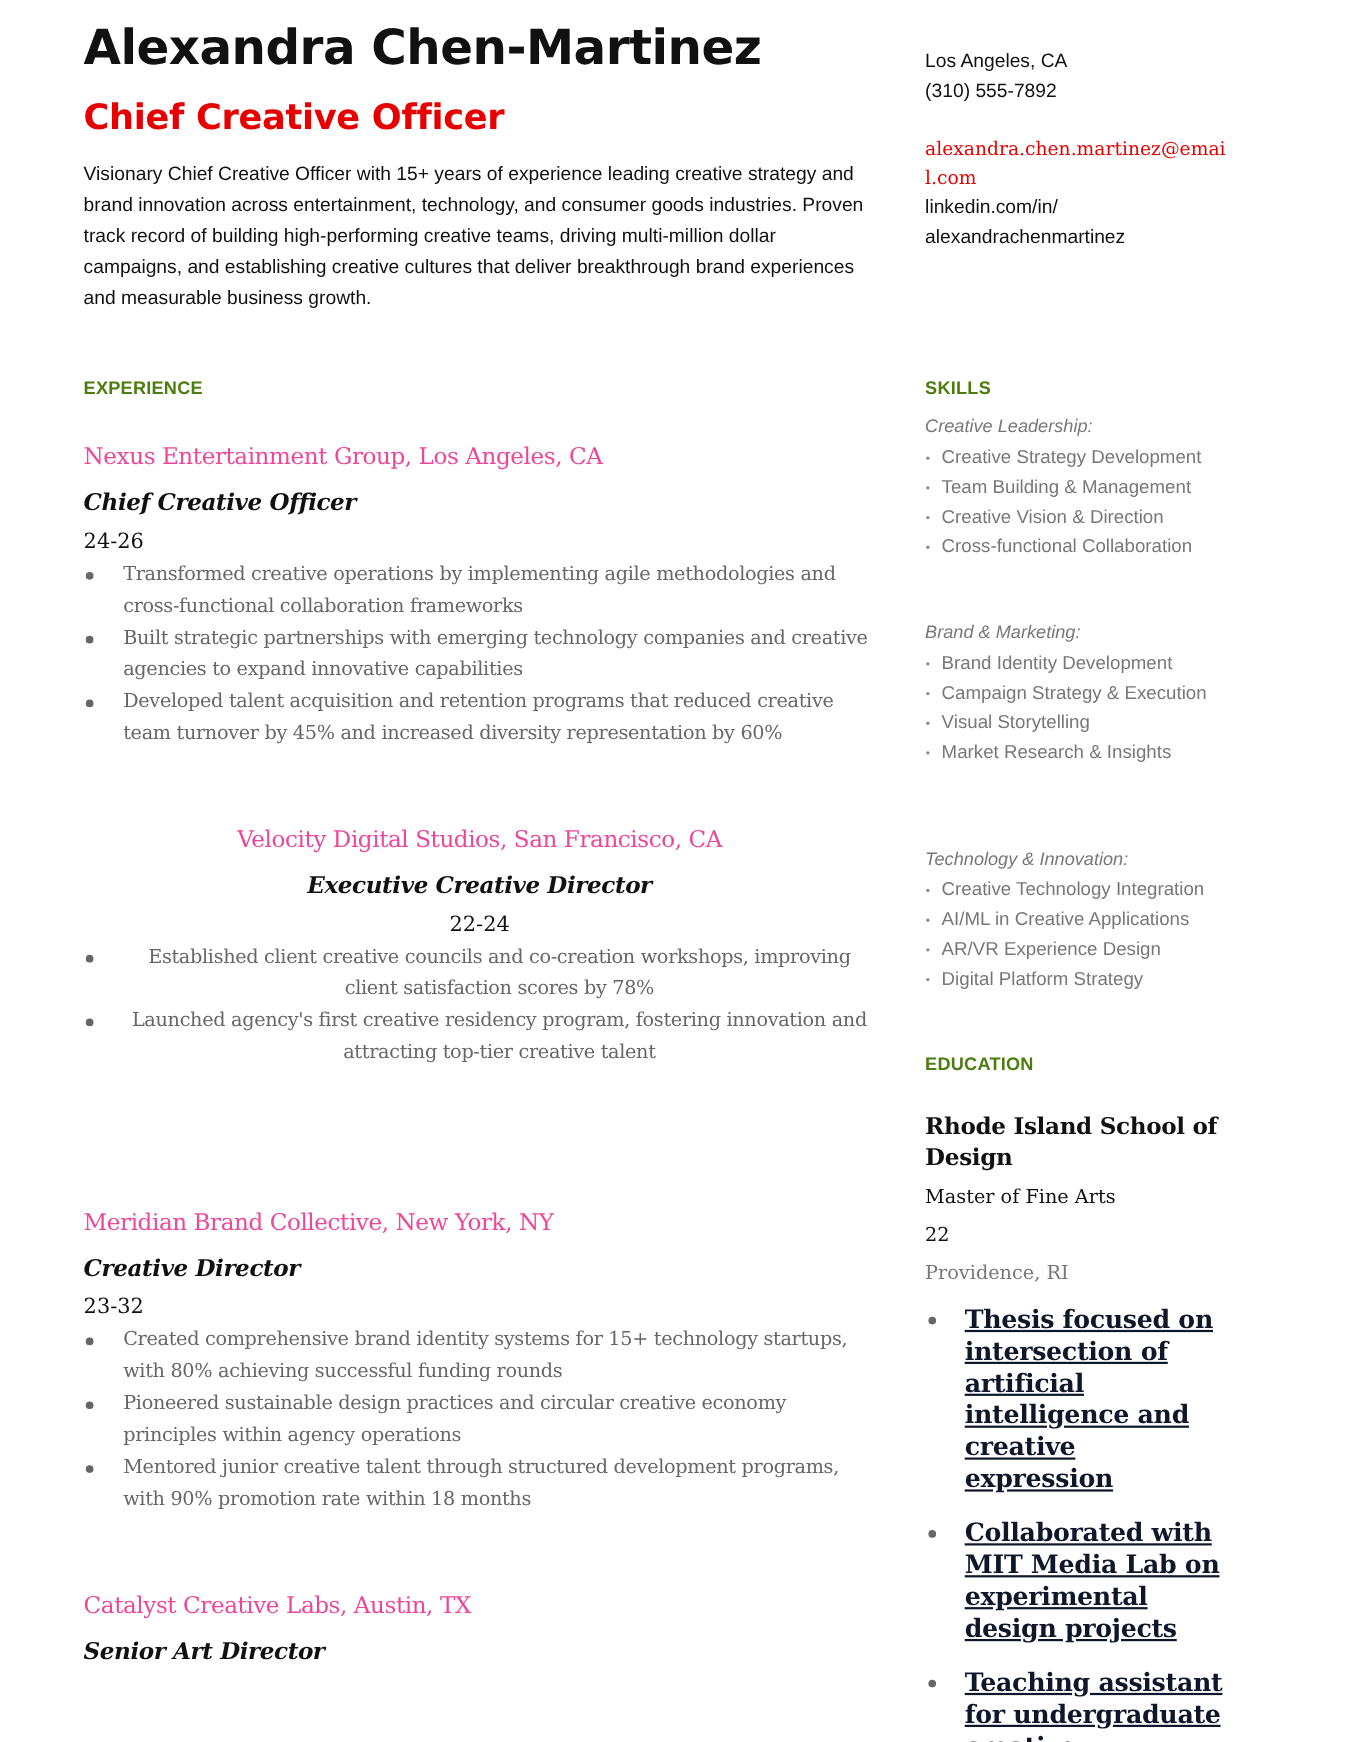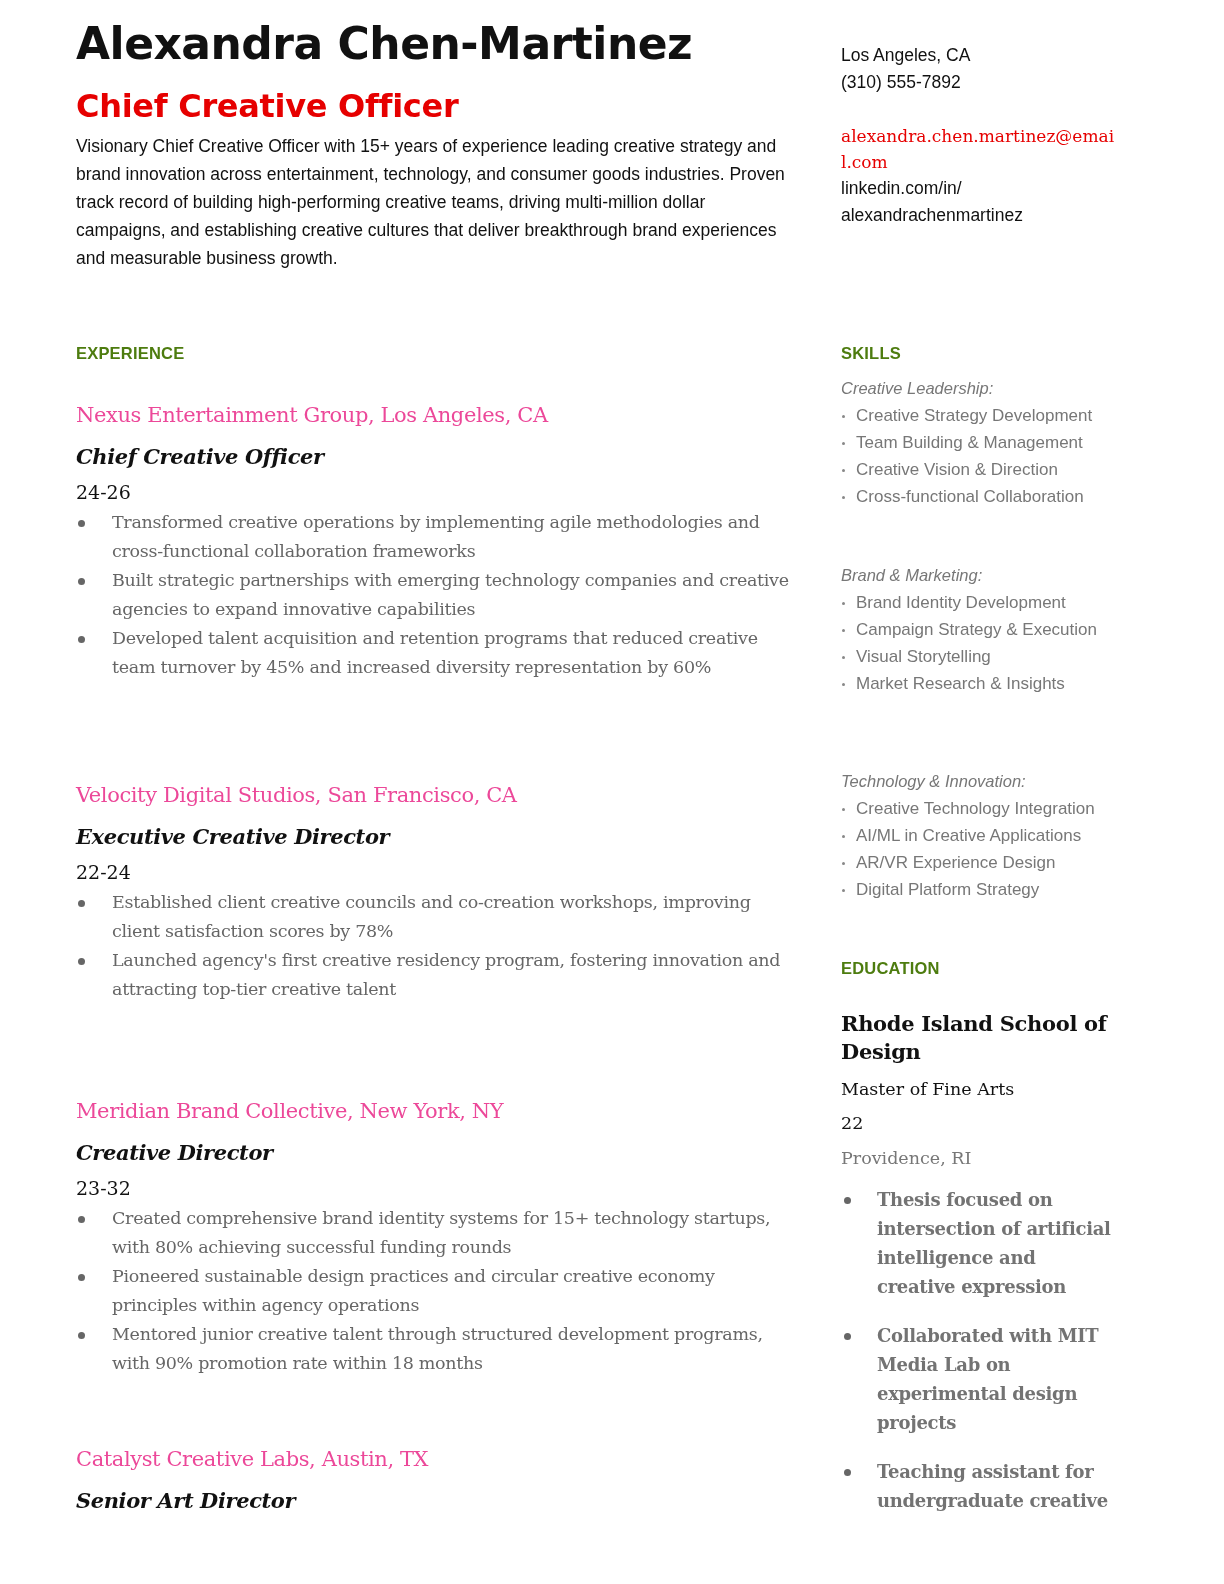--- a/index.html
+++ b/index.html
@@ -15,21 +15,21 @@
       font-size: 44px; letter-spacing: -0.5px; color: #111; white-space: nowrap;
       line-height: 56px;
     }
     .headline {
       position: absolute; top: 84px; left: 0;
       font-family: "DejaVu Sans", sans-serif; font-weight: bold;
       font-size: 32px; color: #e60000; white-space: nowrap; line-height: 44px;
       letter-spacing: -0.3px;
     }
     .summary {
-      position: absolute; top: 132px; left: 0; width: 715px;
+      position: absolute; top: 144px; left: 0; width: 715px;
       font-family: "Liberation Sans", sans-serif; font-size: 17.5px;
       line-height: 28px; color: #111;
     }
 
     .section-title {
       position: absolute; font-family: "Liberation Sans", sans-serif;
       font-weight: bold; font-size: 16.5px; color: #4d7c0f; letter-spacing: 0.2px;
     }
 
     .job { position: absolute; left: 0; width: 720px; }
@@ -94,22 +94,22 @@
       font-family: "DejaVu Serif", serif; font-size: 17.5px; color: #111;
       line-height: 26px; margin-top: 8px;
     }
     .edu-loc {
       font-family: "DejaVu Serif", serif; font-size: 17.5px; color: #777;
       line-height: 26px; margin-top: 9px;
     }
     .edu-bullets { list-style: none; margin-top: 14px; }
     .edu-bullets li {
       position: relative; padding-left: 36px; margin-bottom: 20px;
-      font-family: "DejaVu Serif", serif; font-weight: bold; font-size: 18px;
-      line-height: 29px; color: #737373; letter-spacing: -0.3px;
+      font-family: "DejaVu Serif", serif; font-weight: bold; font-size: 23px;
+      line-height: 29px; color: #0f172a; letter-spacing: -0.3px; text-decoration: underline;
     }
     .edu-bullets li .dot {
       position: absolute; left: 3px; top: 12px; width: 7px; height: 7px;
       border-radius: 50%; background: #666;
     }
   </style>
 </head>
 <body>
 
 <div class="left">
@@ -123,21 +123,21 @@
     <div class="company">Nexus Entertainment Group, Los Angeles, CA</div>
     <div class="role">Chief Creative Officer</div>
     <div class="dates">24-26</div>
     <ul class="bullets">
       <li><span class="dot"></span><span>Transformed creative operations by implementing agile methodologies and cross-functional collaboration frameworks</span></li>
       <li><span class="dot"></span><span>Built strategic partnerships with emerging technology companies and creative agencies to expand innovative capabilities</span></li>
       <li><span class="dot"></span><span>Developed talent acquisition and retention programs that reduced creative team turnover by 45% and increased diversity representation by 60%</span></li>
     </ul>
   </div>
 
-  <div class="job" style="top:780px;">
+  <div class="job" style="top:748px;text-align:center;">
     <div class="company">Velocity Digital Studios, San Francisco, CA</div>
     <div class="role">Executive Creative Director</div>
     <div class="dates">22-24</div>
     <ul class="bullets">
       <li><span class="dot"></span><span>Established client creative councils and co-creation workshops, improving client satisfaction scores by 78%</span></li>
       <li><span class="dot"></span><span>Launched agency's first creative residency program, fostering innovation and attracting top-tier creative talent</span></li>
     </ul>
   </div>
 
   <div class="job" style="top:1096px;">

